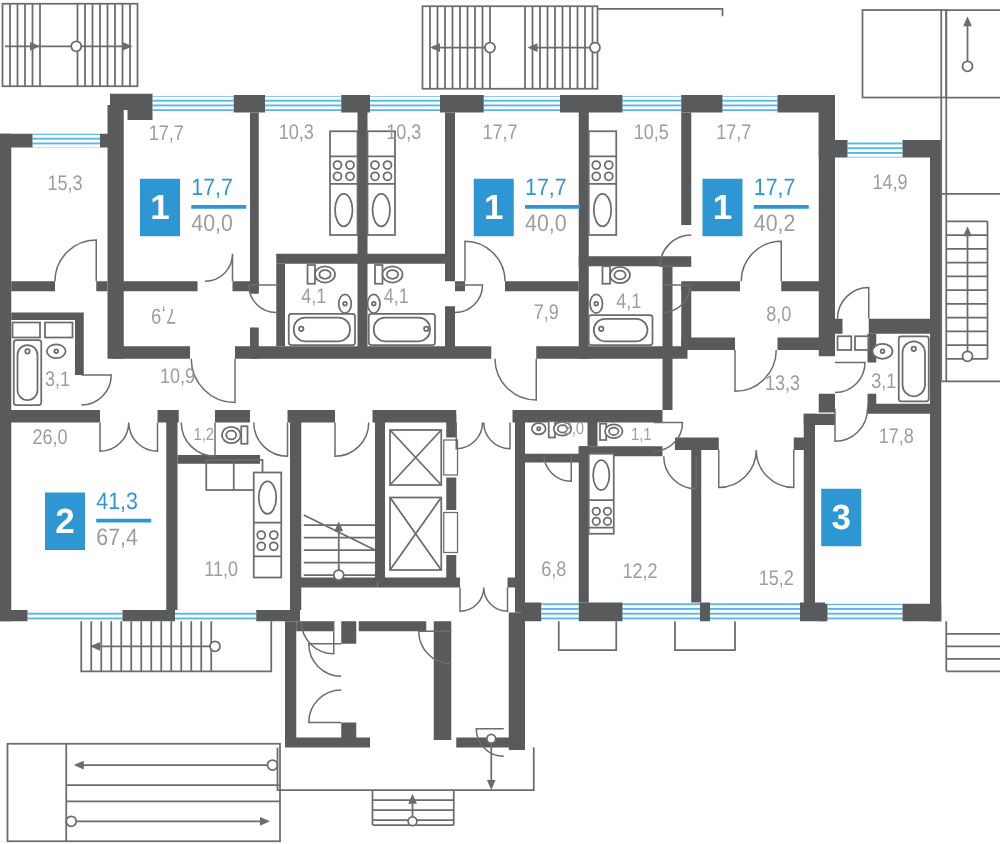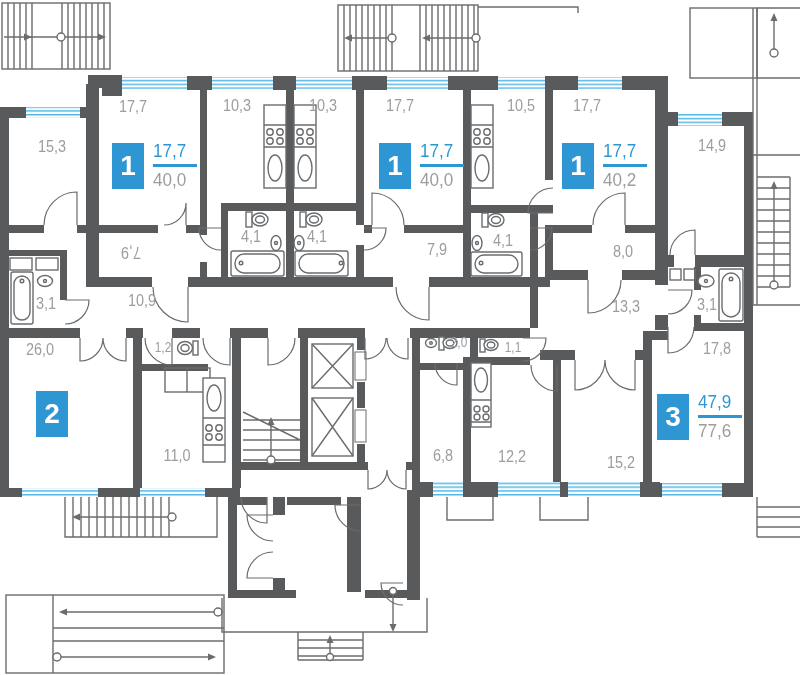--- a/index.html
+++ b/index.html
@@ -443,24 +443,24 @@
   <div class="badge" style="left:562px;top:140px">
     <div class="bnum">1</div>
     <div class="bfrac">
       <div class="bliv">17,7</div>
       <div class="bline"></div>
       <div class="btot">40,2</div>
     </div>
   </div>
   <div class="badge" style="left:36px;top:391px">
     <div class="bnum">2</div>
+    <div class="bfrac">
+      <div class="bliv">41,3</div>
+      <div class="bline"></div>
+      <div class="btot">67,4</div>
+    </div>
   </div>
   <div class="badge" style="left:657px;top:391px">
     <div class="bnum">3</div>
-    <div class="bfrac">
-      <div class="bliv">47,9</div>
-      <div class="bline"></div>
-      <div class="btot">77,6</div>
-    </div>
   </div>
 </div>
 
 </div>
 
 </body></html>

